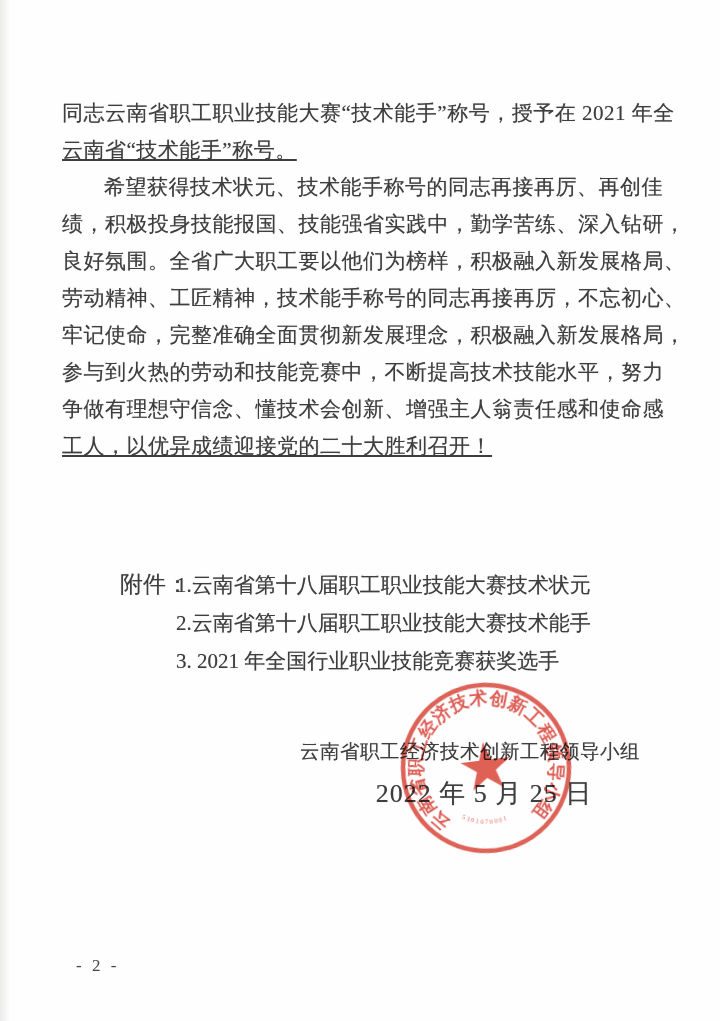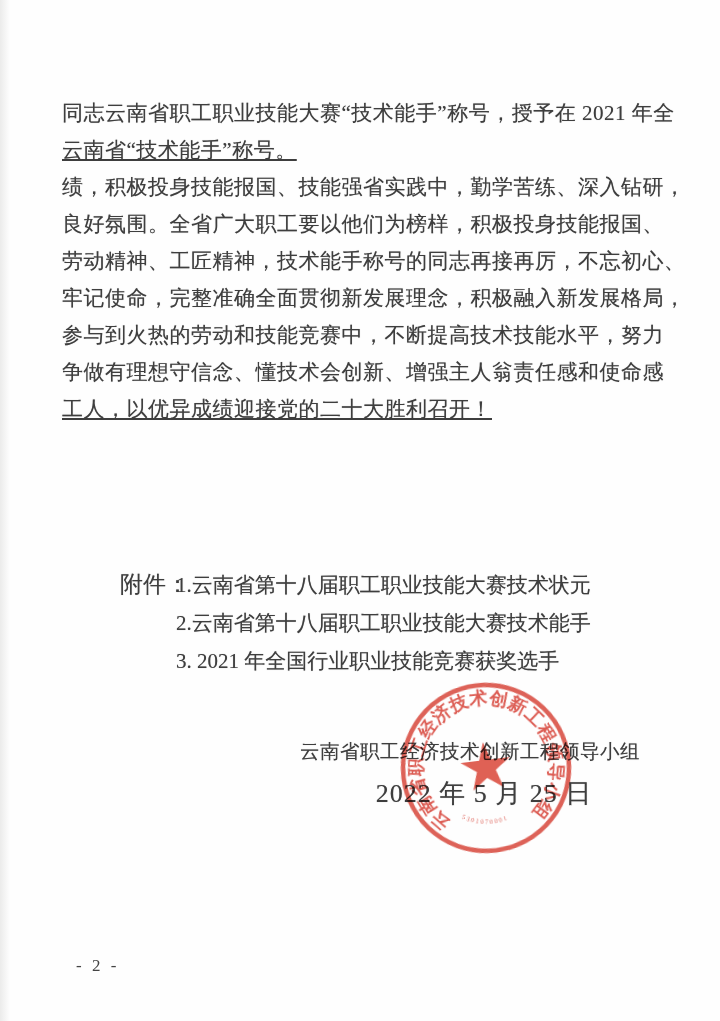--- a/index.html
+++ b/index.html
@@ -121,22 +121,23 @@
   }
 </style>
 </head>
 <body>
 
 <div class="page">
 
   <div class="body-text">
     <p>同志云南省职工职业技能大赛“技术能手”称号，授予在 2021 年全</p>
     <p class="para-end">云南省“技术能手”称号。</p>
+    <p class="indent">希望获得技术状元、技术能手称号的同志再接再厉、再创佳</p>
     <p>绩，积极投身技能报国、技能强省实践中，勤学苦练、深入钻研，</p>
-    <p>良好氛围。全省广大职工要以他们为榜样，积极投身技能报国、</p>
+    <p>良好氛围。全省广大职工要以他们为榜样，积极融入新发展格局、</p>
     <p>劳动精神、工匠精神，技术能手称号的同志再接再厉，不忘初心、</p>
     <p>牢记使命，完整准确全面贯彻新发展理念，积极融入新发展格局，</p>
     <p>参与到火热的劳动和技能竞赛中，不断提高技术技能水平，努力</p>
     <p>争做有理想守信念、懂技术会创新、增强主人翁责任感和使命感</p>
     <p class="para-end">工人，以优异成绩迎接党的二十大胜利召开！</p>
   </div>
 
   <div class="attachments-label">附件：</div>
   <div class="attachments-items">
     <p>1.云南省第十八届职工职业技能大赛技术状元</p>

